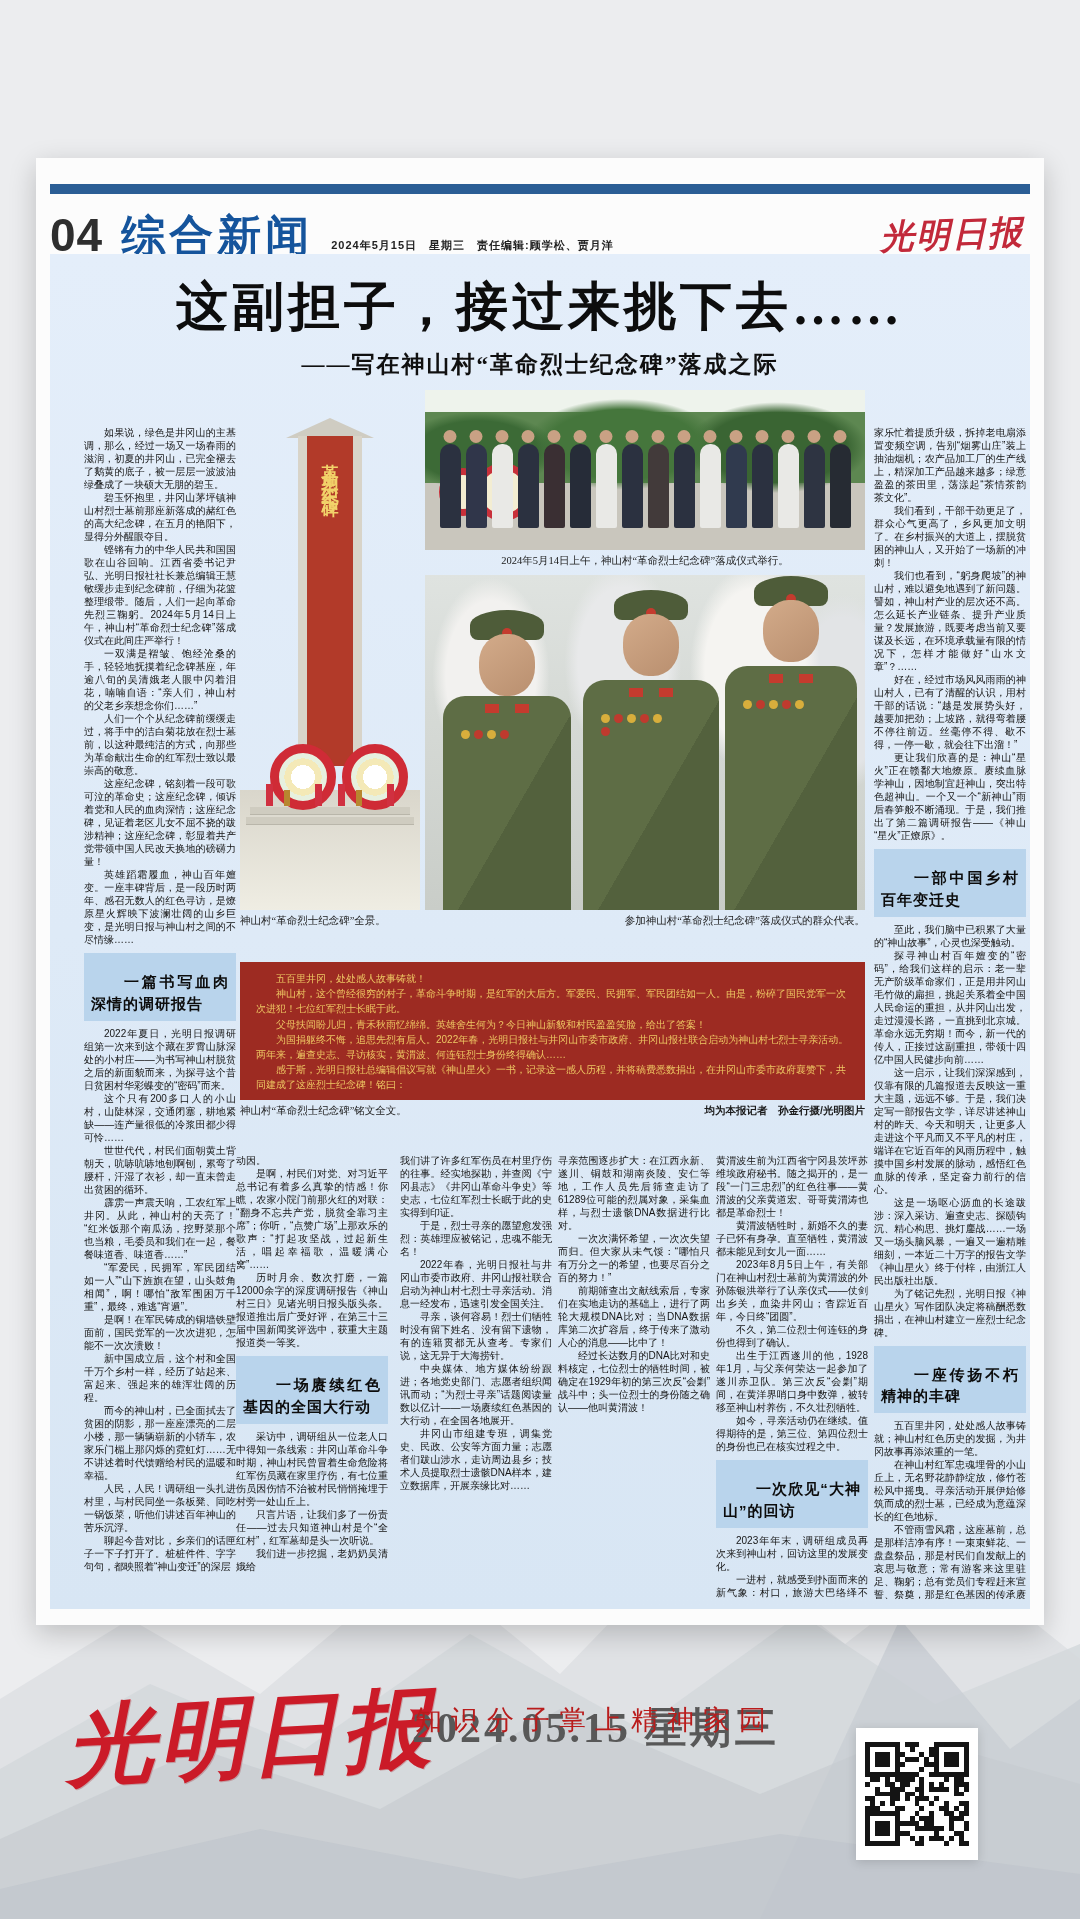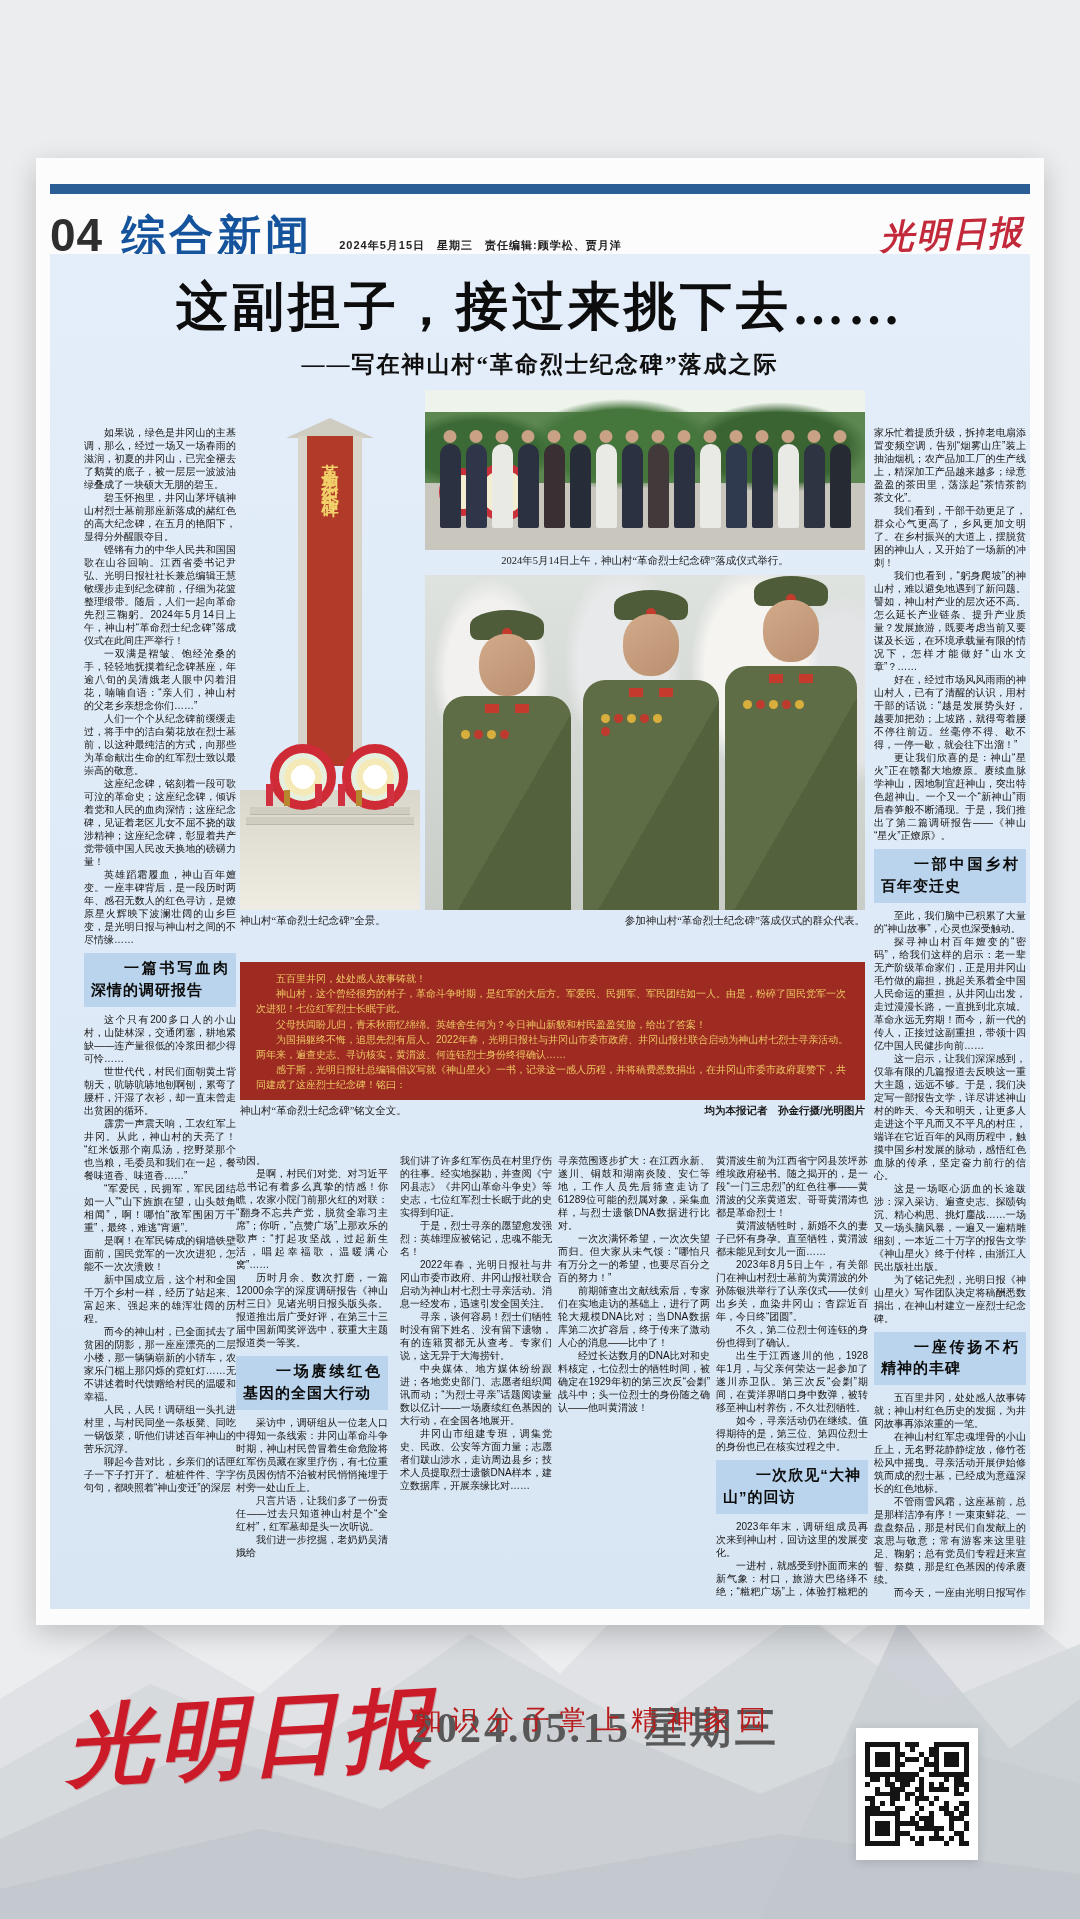--- a/index.html
+++ b/index.html
@@ -9,21 +9,21 @@
   
   .mountains{position:absolute;left:0;bottom:0;width:1080px;height:470px;z-index:0;}
 
   
   .paper{position:absolute;left:36px;top:158px;width:1008px;height:1467px;background:#fcfcfc;
          box-shadow:0 8px 26px rgba(0,0,0,.20);z-index:2;}
   .topbar{position:absolute;left:14px;right:14px;top:26px;height:10px;background:#2b5e95;}
   .header-row{position:absolute;left:14px;right:14px;top:42px;height:58px;display:flex;align-items:flex-end;}
   .pagenum{font-size:46px;font-weight:600;color:#2e2e2e;letter-spacing:1px;line-height:1;}
   .section-title{font-size:44px;font-weight:900;color:#15549c;letter-spacing:4px;line-height:1;margin-left:18px;}
-  .dateline{margin-left:26px;font-size:11px;font-weight:700;color:#222;padding-bottom:5px;letter-spacing:1px;}
+  .dateline{margin-left:18px;font-size:11px;font-weight:700;color:#222;padding-bottom:5px;letter-spacing:1px;}
   .masthead{margin-left:auto;font-family:"Liberation Serif",serif;font-style:italic;font-weight:900;
             font-size:34px;color:#c2293a;transform:rotate(-2deg);letter-spacing:2px;padding-right:6px;}
 
   
   .panel{position:absolute;left:14px;right:14px;top:96px;bottom:16px;background:linear-gradient(#e4eefa,#d8e6f4);}
   .headline{margin:0;padding-top:24px;text-align:center;font-family:"Liberation Serif",serif;
             font-weight:900;font-size:52px;line-height:1.1;color:#0d0d0d;letter-spacing:4px;}
   .subtitle{margin:0;padding-top:14px;text-align:center;font-family:"Liberation Serif",serif;
             font-weight:700;font-size:23px;color:#101010;letter-spacing:2px;}
   .byline{margin:0;padding-top:10px;text-align:center;font-size:13px;color:#1a1a1a;letter-spacing:4px;}
@@ -31,21 +31,21 @@
   
   .body{position:absolute;left:0;right:0;top:136px;bottom:10px;}
   .col{position:absolute;width:152px;top:0;bottom:0;overflow:hidden;font-size:10px;line-height:1.3;
        text-align:justify;color:#141414;margin-top:24px;}
   .col.full{top:12px;}
   .col.lower{top:740px;}
   .c1{left:34px;} .c2{left:186px;} .c3{left:350px;} .c4{left:508px;} .c5{left:666px;} .c6{left:824px;}
   .para{margin:0;text-indent:2em;}
   .para.noindent{text-indent:0;}
   .sec-h{background:#b9d4ec;color:#0c0c0c;font-weight:800;font-size:15px;line-height:1.45;
-         padding:4px 7px 6px;margin:7px 0 6px;letter-spacing:1px;text-indent:2.2em;}
+         padding:18px 7px 6px;margin:7px 0 6px;letter-spacing:1px;text-indent:2.2em;}
 
   
   .photo{position:absolute;overflow:hidden;}
   .photo-monument{left:190px;top:0;width:180px;height:520px;
      background:
        radial-gradient(60px 120px at 8% 30%,#2f5a2c 0 45%,transparent 60%),
        radial-gradient(70px 140px at 0% 55%,#3b6b35 0 45%,transparent 62%),
        radial-gradient(60px 120px at 95% 28%,#34602e 0 45%,transparent 60%),
        radial-gradient(80px 150px at 100% 55%,#447340 0 45%,transparent 60%),
        radial-gradient(90px 90px at 20% 62%,#4c7a42 0 40%,transparent 60%),
@@ -156,20 +156,21 @@
 
         <div class="col full c1">
             <p class="para">如果说，绿色是井冈山的主基调，那么，经过一场又一场春雨的滋润，初夏的井冈山，已完全褪去了鹅黄的底子，被一层层一波波油绿叠成了一块硕大无朋的碧玉。</p>
             <p class="para">碧玉怀抱里，井冈山茅坪镇神山村烈士墓前那座新落成的赭红色的高大纪念碑，在五月的艳阳下，显得分外醒眼夺目。</p>
             <p class="para">铿锵有力的中华人民共和国国歌在山谷回响。江西省委书记尹弘、光明日报社社长兼总编辑王慧敏缓步走到纪念碑前，仔细为花篮整理缎带。随后，人们一起向革命先烈三鞠躬。2024年5月14日上午，神山村“革命烈士纪念碑”落成仪式在此间庄严举行！</p>
             <p class="para">一双满是褶皱、饱经沧桑的手，轻轻地抚摸着纪念碑基座，年逾八旬的吴清娥老人眼中闪着泪花，喃喃自语：“亲人们，神山村的父老乡亲想念你们……”</p>
             <p class="para">人们一个个从纪念碑前缓缓走过，将手中的洁白菊花放在烈士墓前，以这种最纯洁的方式，向那些为革命献出生命的红军烈士致以最崇高的敬意。</p>
             <p class="para">这座纪念碑，铭刻着一段可歌可泣的革命史；这座纪念碑，倾诉着党和人民的血肉深情；这座纪念碑，见证着老区儿女不屈不挠的跋涉精神；这座纪念碑，彰显着共产党带领中国人民改天换地的磅礴力量！</p>
             <p class="para">英雄蹈霜履血，神山百年嬗变。一座丰碑背后，是一段历时两年、感召无数人的红色寻访，是燎原星火辉映下波澜壮阔的山乡巨变，是光明日报与神山村之间的不尽情缘……</p>
             <div class="sec-h">一篇书写血肉深情的调研报告</div>
+            <p class="para">2022年夏日，光明日报调研组第一次来到这个藏在罗霄山脉深处的小村庄——为书写神山村脱贫之后的新面貌而来，为探寻这个昔日贫困村华彩蝶变的“密码”而来。</p>
             <p class="para">这个只有200多口人的小山村，山陡林深，交通闭塞，耕地紧缺——连产量很低的冷浆田都少得可怜……</p>
             <p class="para">世世代代，村民们面朝黄土背朝天，吭哧吭哧地刨啊刨，累弯了腰杆，汗湿了衣衫，却一直未曾走出贫困的循环。</p>
             <p class="para">霹雳一声震天响，工农红军上井冈。从此，神山村的天亮了！“红米饭那个南瓜汤，挖野菜那个也当粮，毛委员和我们在一起，餐餐味道香、味道香……”</p>
             <p class="para">“军爱民，民拥军，军民团结如一人”“山下旌旗在望，山头鼓角相闻”，啊！哪怕“敌军围困万千重”，最终，难逃“宵遁”。</p>
             <p class="para">是啊！在军民铸成的铜墙铁壁面前，国民党军的一次次进犯，怎能不一次次溃败！</p>
             <p class="para">新中国成立后，这个村和全国千万个乡村一样，经历了站起来、富起来、强起来的雄浑壮阔的历程。</p>
             <p class="para">而今的神山村，已全面拭去了贫困的阴影，那一座座漂亮的二层小楼，那一辆辆崭新的小轿车，农家乐门楣上那闪烁的霓虹灯……无不讲述着时代馈赠给村民的温暖和幸福。</p>
             <p class="para">人民，人民！调研组一头扎进村里，与村民同坐一条板凳、同吃一锅饭菜，听他们讲述百年神山的苦乐沉浮。</p>
             <p class="para">聊起今昔对比，乡亲们的话匣子一下子打开了。桩桩件件、字字句句，都映照着“神山变迁”的深层</p>
           </div>

